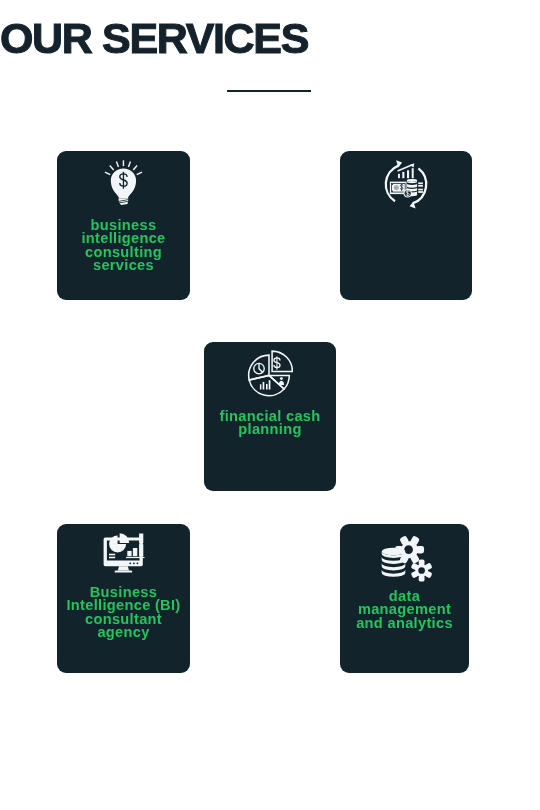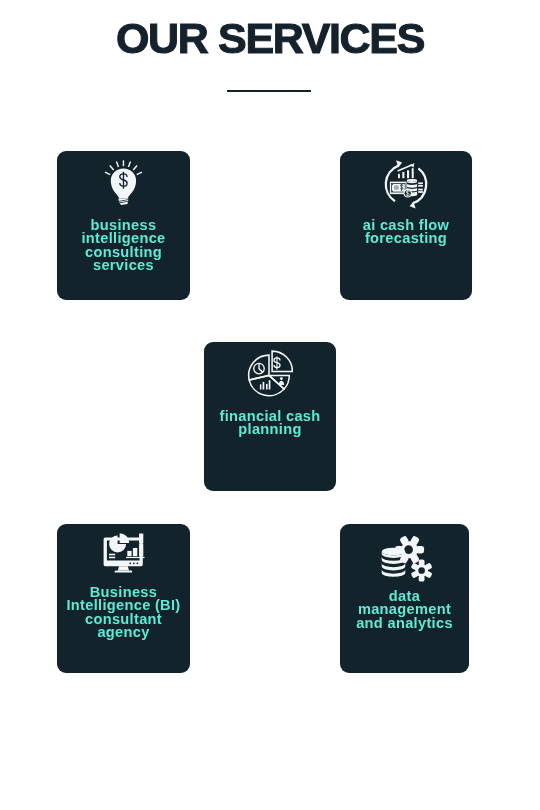--- a/index.html
+++ b/index.html
@@ -1,27 +1,27 @@
 <!DOCTYPE html>
 <html><head>
 <meta charset="utf-8">
 <style>
   html,body{margin:0;padding:0;}
   body{width:540px;height:810px;background:#ffffff;font-family:"Liberation Sans",sans-serif;overflow:hidden;-webkit-font-smoothing:antialiased;}
   .page{position:relative;width:540px;height:810px;background:#ffffff;}
-  .title{position:absolute;left:0;top:16px;width:540px;text-align:center;
+  .title{position:absolute;left:0;top:16px;width:540px;
     font-weight:700;font-size:43px;letter-spacing:-1.35px;color:#15222c;line-height:44px;-webkit-text-stroke:1.05px #15222c;}
   .divider{position:absolute;left:227px;top:90px;width:84px;height:2px;background:#15222c;}
   .card{position:absolute;background:#12232c;border-radius:9px;}
   .c1{left:57px;top:151px;width:133px;height:149px;}
   .c2{left:340px;top:151px;width:132px;height:149px;}
   .c3{left:204px;top:342px;width:132px;height:149px;}
   .c4{left:57px;top:524px;width:133px;height:149px;}
   .c5{left:340px;top:524px;width:129px;height:149px;}
-  .cardtext{position:absolute;left:0;width:100%;text-align:center;color:#5eead4;
+  .cardtext{position:absolute;left:0;width:100%;text-align:center;color:#22c55e;
     font-weight:700;font-size:14.6px;line-height:13.3px;letter-spacing:0.32px;white-space:pre;}
   .ico{position:absolute;}
 </style>
 </head>
 <body>
 
 <div class="page">
   <div class="title">OUR SERVICES</div>
   <div class="divider"></div>
 
@@ -92,22 +92,20 @@
         <rect x="40.2" y="33.7" width="4.7" height="1.7"></rect>
         <rect x="40.2" y="36.1" width="4.7" height="1.8"></rect>
       </g>
       <g>
         <circle cx="29.7" cy="38.3" r="4.3" fill="#f2f6f8"></circle>
         <circle cx="29.7" cy="38.3" r="3.1" fill="#12232c"></circle>
         <path d="M29.35 35.5 L30.1 35.5 L30.1 41.1 L29.35 41.1 Z" fill="#f2f6f8"></path>
         <path d="M31.3 37.0 C31.3 36.2 30.6 35.75 29.75 35.75 C28.9 35.75 28.2 36.25 28.2 36.95 C28.2 37.65 28.8 37.95 29.75 38.2 C30.7 38.45 31.3 38.75 31.3 39.45 C31.3 40.15 30.6 40.65 29.75 40.65 C28.9 40.65 28.2 40.2 28.2 39.4" fill="none" stroke="#f2f6f8" stroke-width="0.85"></path>
       </g>
     </svg>
-    <div class="cardtext" style="top:68px">ai cash flow
-forecasting</div>
   </div>
   <div class="card c3">
     <svg class="ico" style="left:41px;top:8px;width:48px;height:48px" viewBox="0 0 48 48">
       <g fill="none" stroke="#f2f6f8" stroke-width="1.55">
         <path d="M27.1 21.4 L27.1 1.1 A20.3 20.3 0 0 1 47.4 21.4 Z"></path>
         <path d="M24.0 25.4 L44.3 25.4 A20.3 20.3 0 0 1 39.09 38.98 Z"></path>
         <path d="M24.0 25.4 L39.09 38.98 A20.3 20.3 0 0 1 4.22 29.97 Z"></path>
         <path d="M24.0 25.4 L4.22 29.97 A20.3 20.3 0 0 1 24.0 5.1 Z"></path>
       </g>
       <g>

